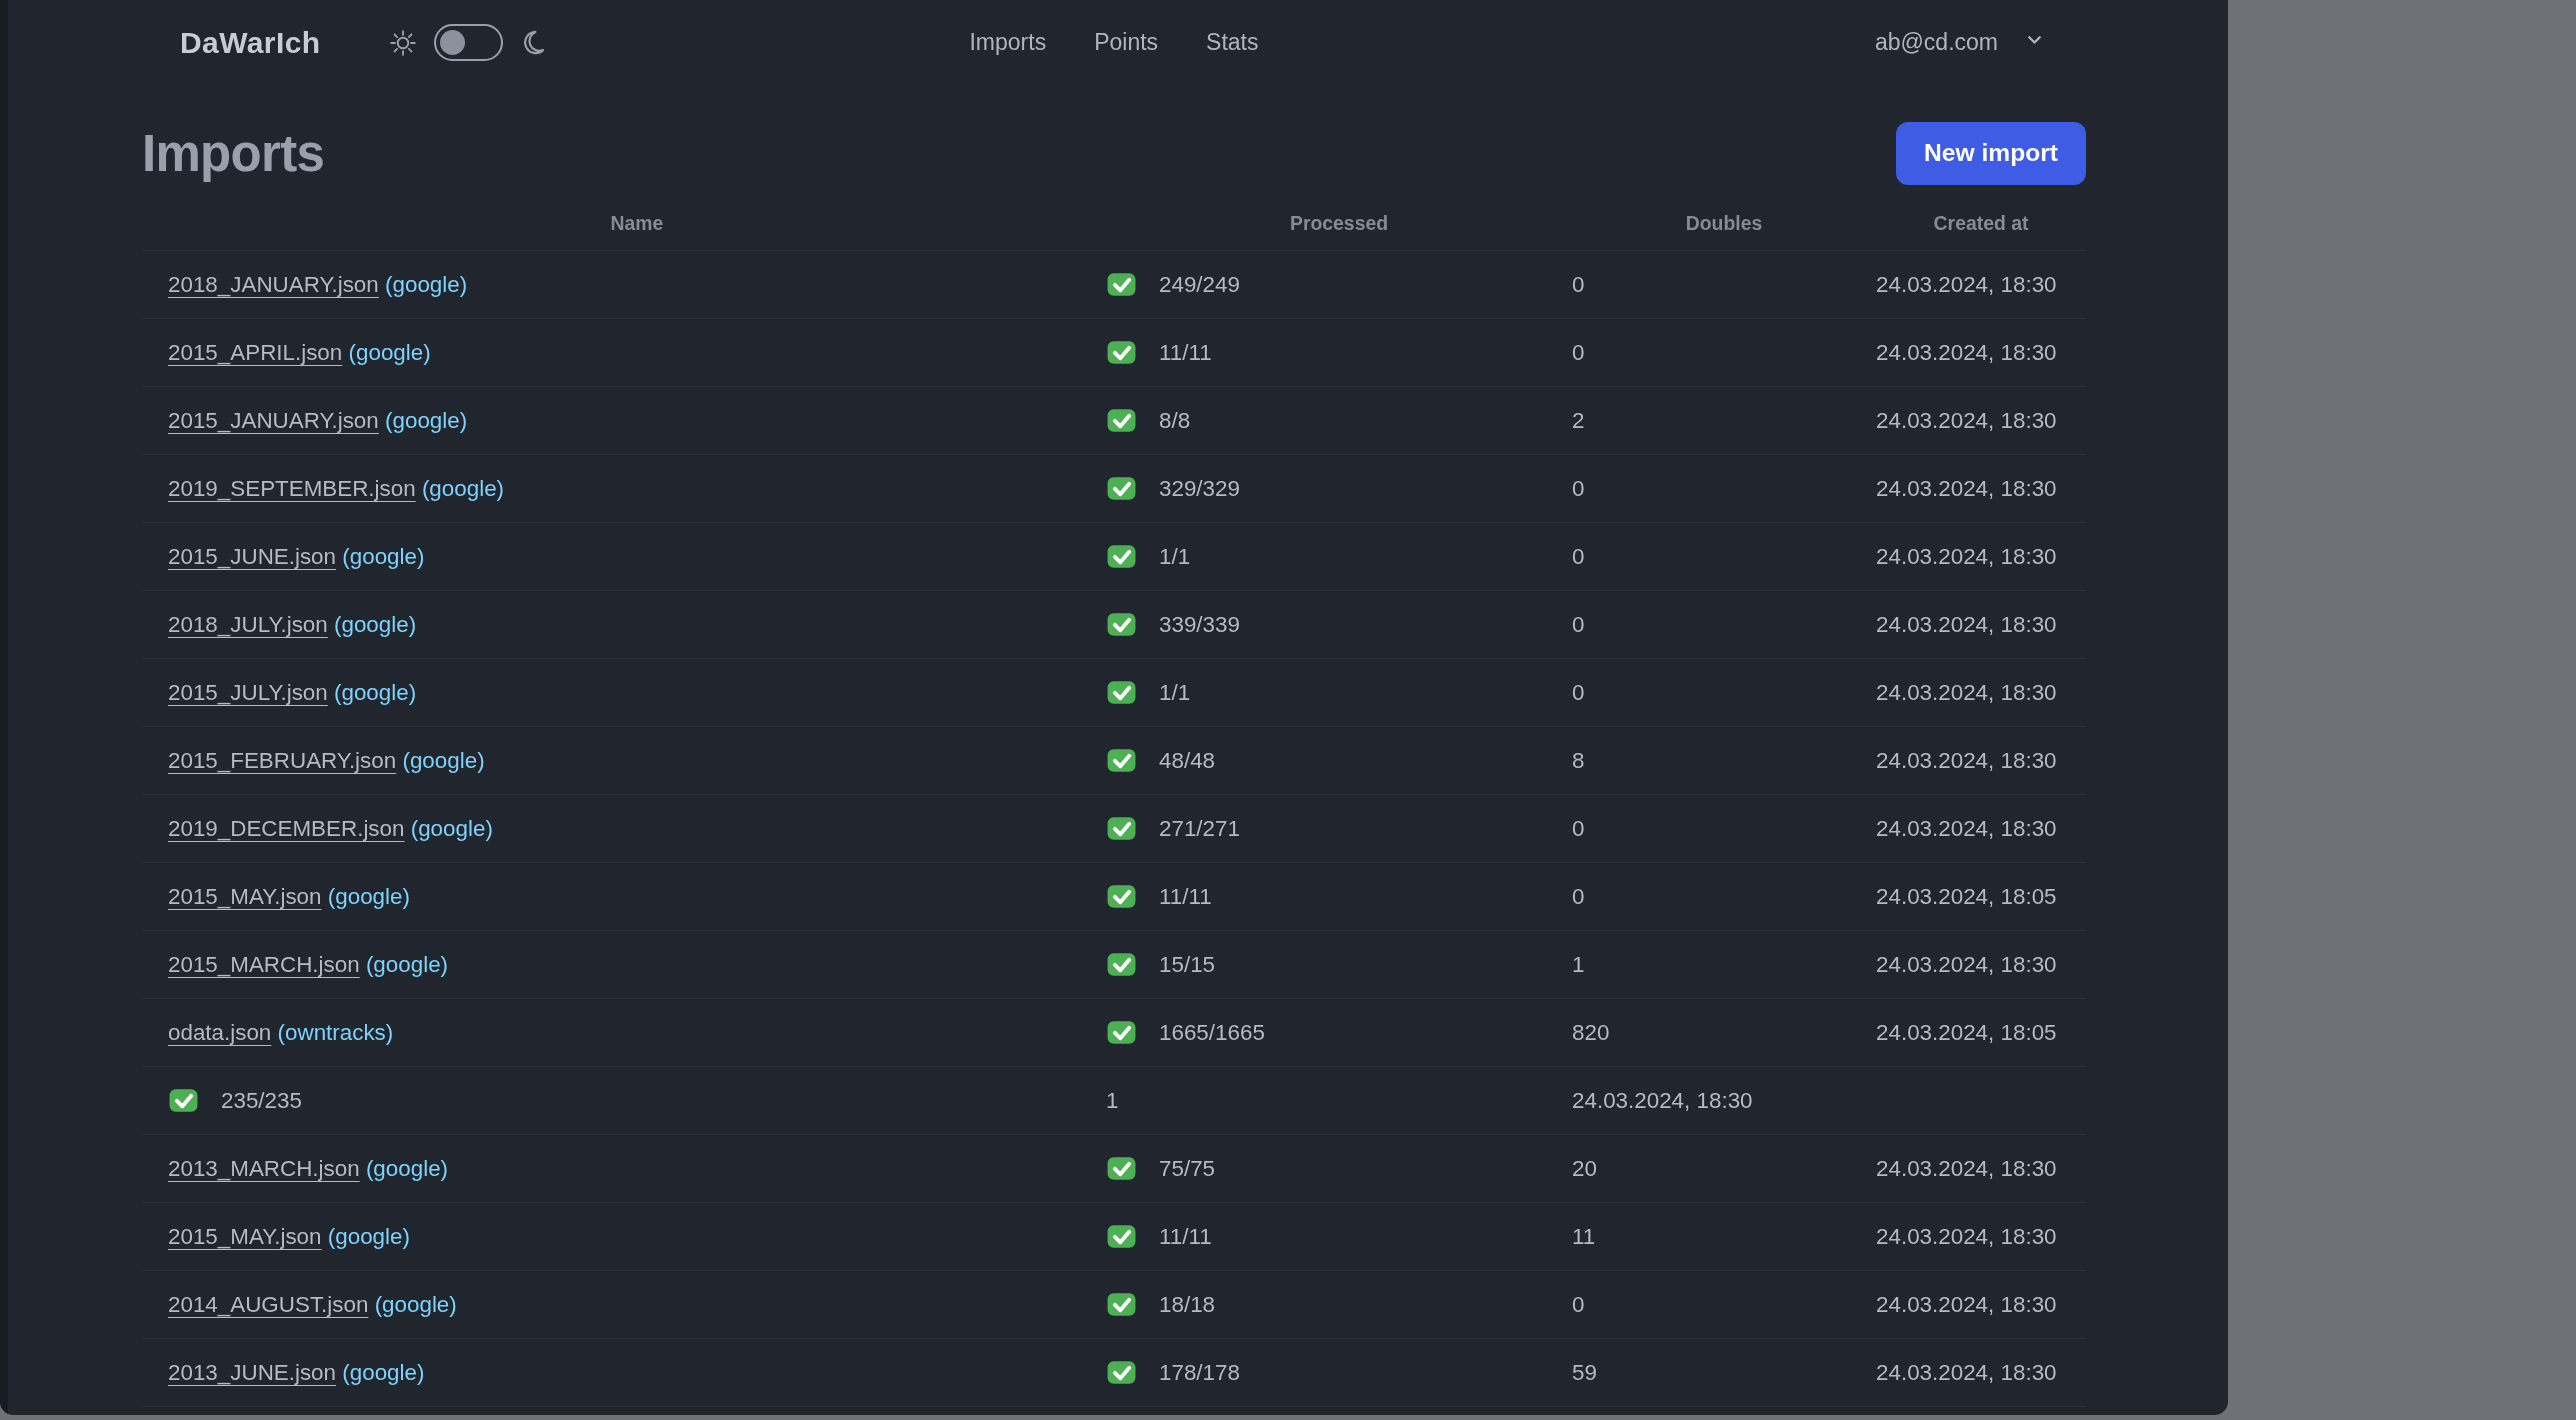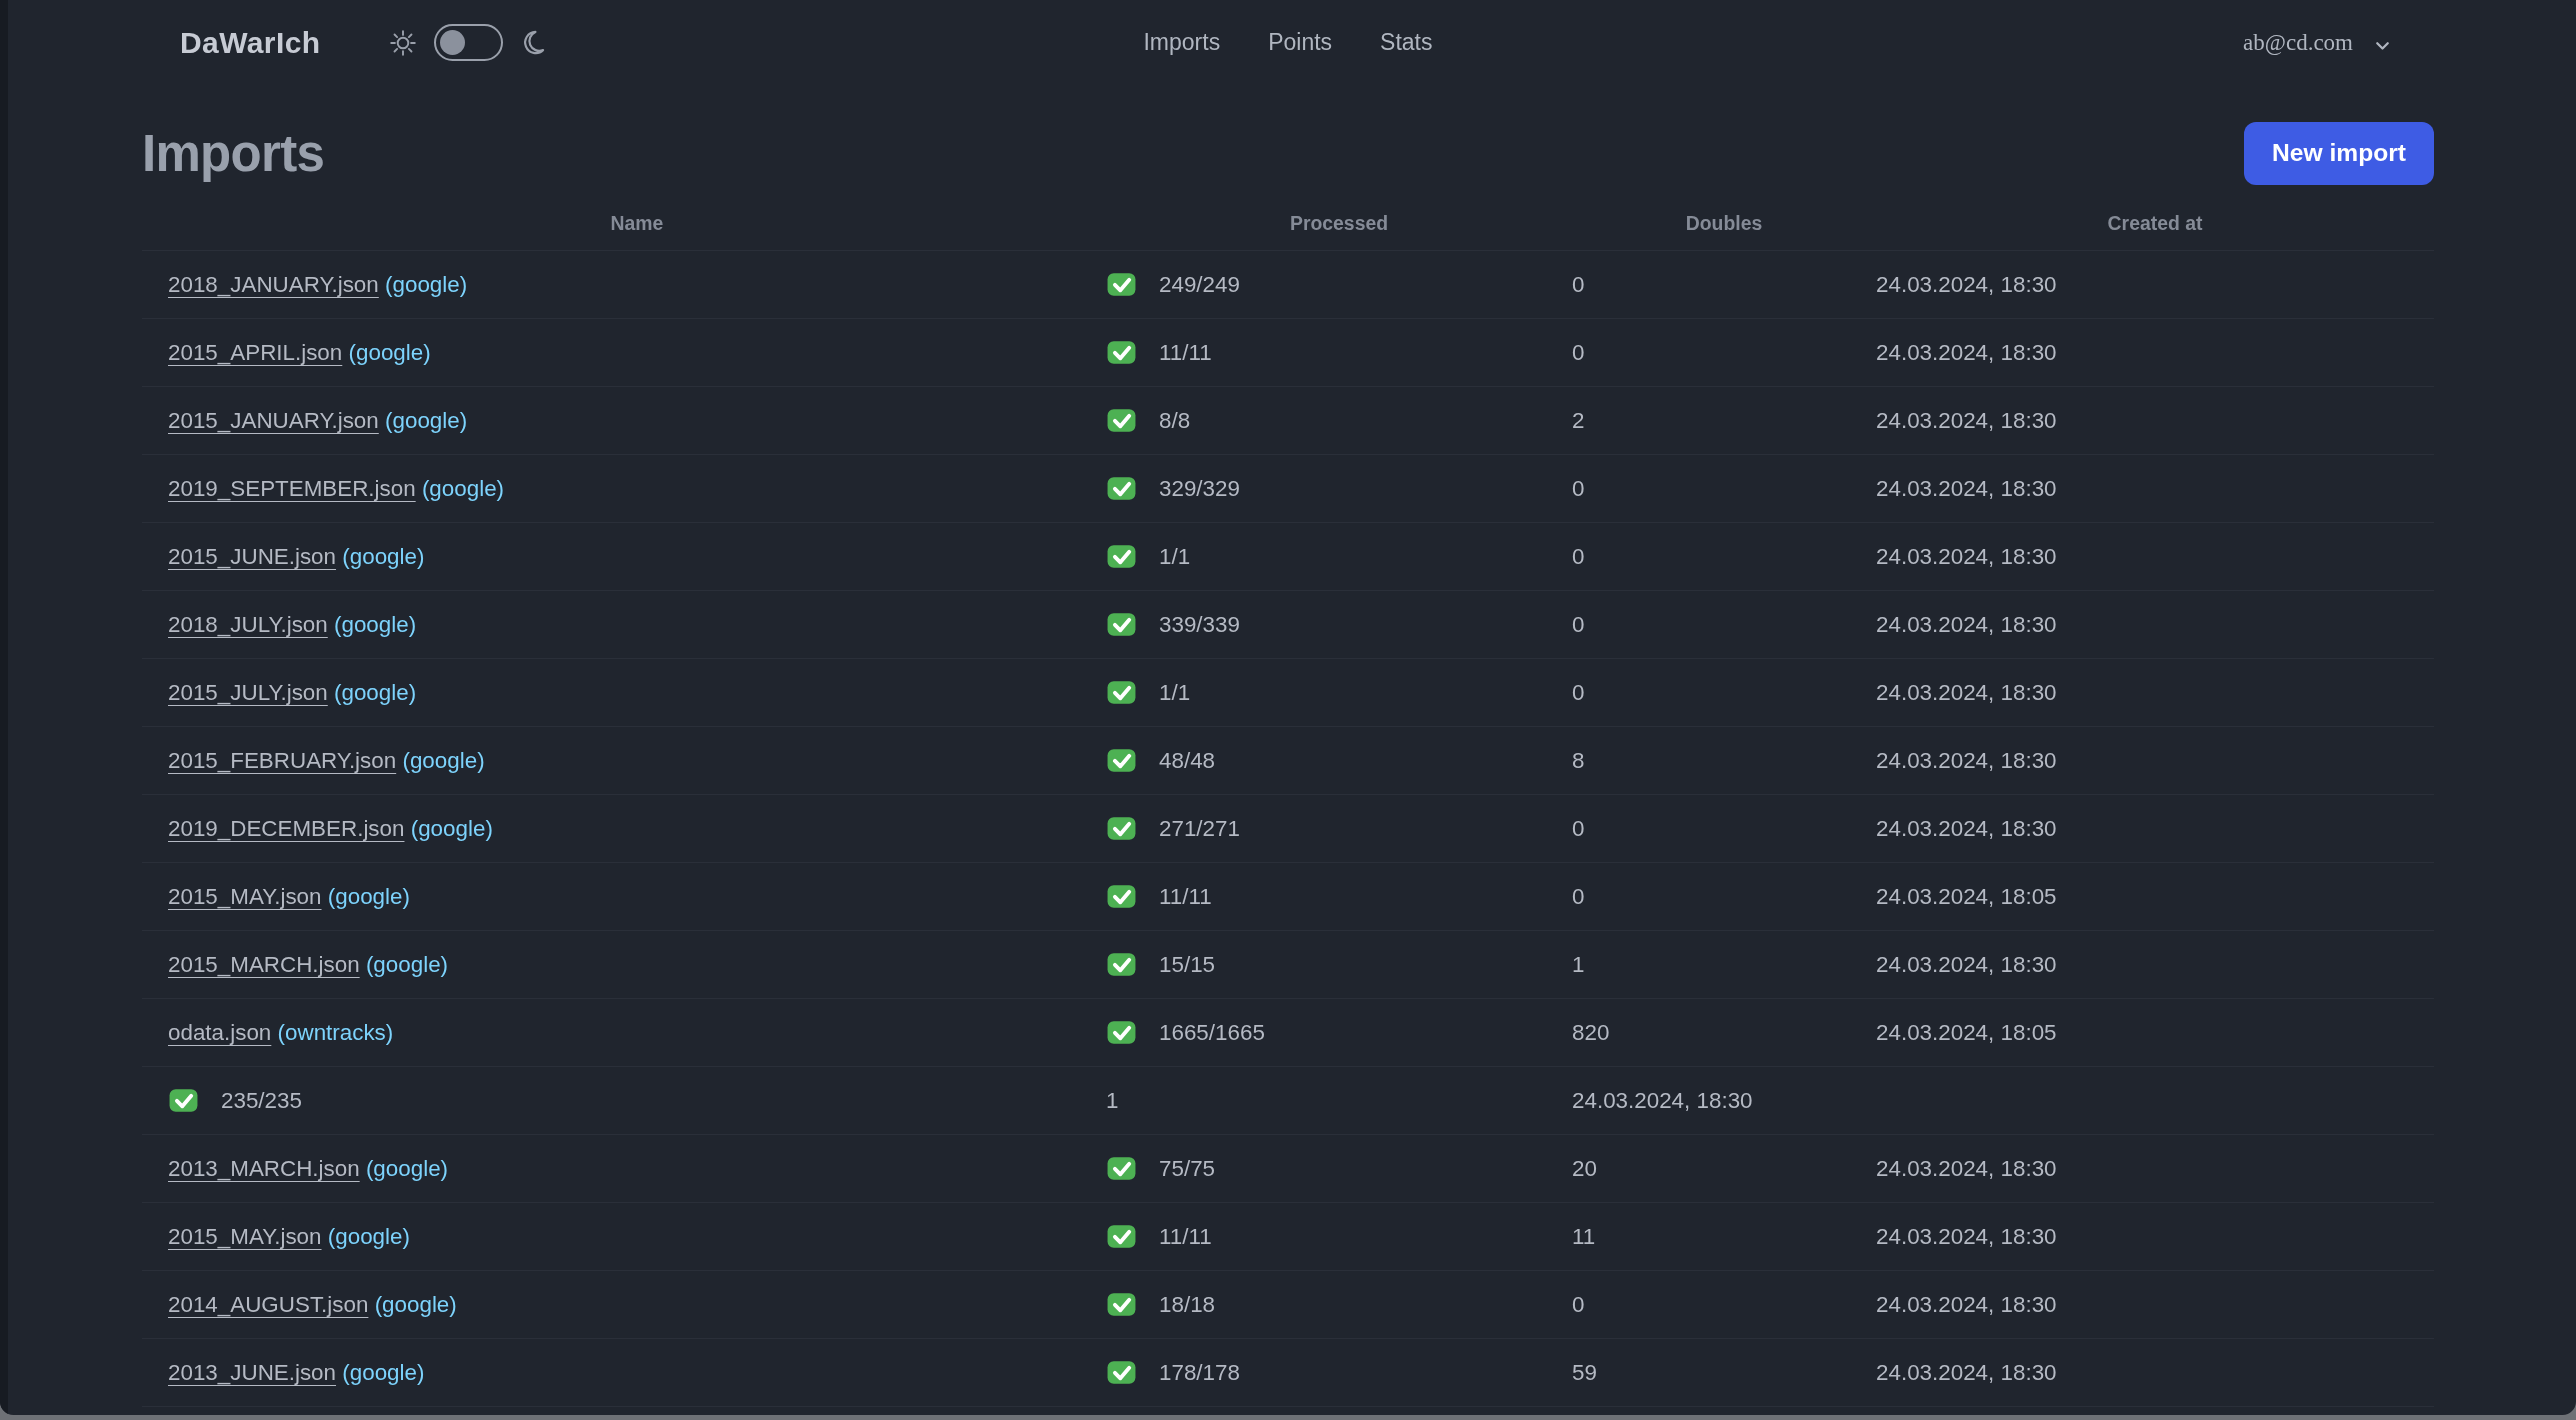--- a/index.html
+++ b/index.html
@@ -5,21 +5,21 @@
   html,body{margin:0;padding:0;}
   body{
     width:2576px;height:1421px;
     background:#6e7176;
     font-family:"Liberation Sans","DejaVu Sans",sans-serif;
     overflow:hidden;
     position:relative;
   }
   .window{
     position:absolute;top:0;left:0;
-    width:2576px;height:1415px;
+    width:2228px;height:1415px;
     background:#20252e;
     border-radius:0 0 13.4px 13.4px;
     overflow:hidden;
   }
   .left-edge{
     position:absolute;top:0;left:0;width:7.5px;height:100%;
     background:#171b22;
   }
   
   .navbar{
@@ -44,21 +44,21 @@
   .switch .knob{
     position:absolute;left:3.7px;top:3.7px;width:25px;height:25px;border-radius:50%;
     background:#8b919d;
   }
   .nav-center{
     position:absolute;left:50%;top:0;height:85px;transform:translateX(-50%);
     display:flex;align-items:center;gap:48px;
   }
   .nav-link{font-size:23px;color:#b0b6c0;cursor:pointer;white-space:nowrap;}
   .account{
-    margin-left:auto;display:flex;align-items:flex-end;gap:19px;cursor:pointer;font-family:Liberation Serif, serif;
+    margin-left:auto;display:flex;align-items:flex-start;gap:26px;cursor:pointer;
   }
   .account-label{font-size:23px;color:#b0b6c0;}
   
   .page-head{
     margin:25px 142px 0 142px;
     display:flex;align-items:center;justify-content:space-between;
     height:86px;
   }
   .page-title{
     margin:0;font-size:51px;font-weight:800;color:#99a0ac;letter-spacing:-0.7px;

